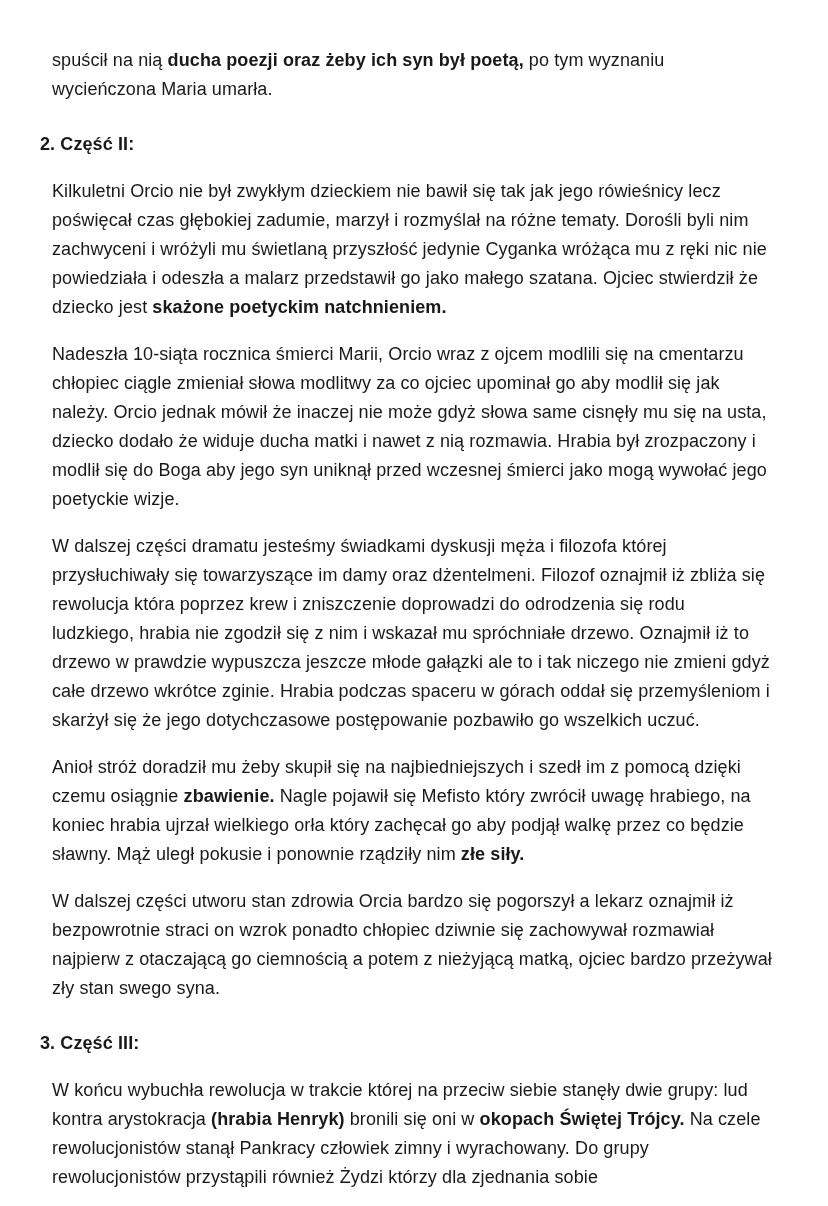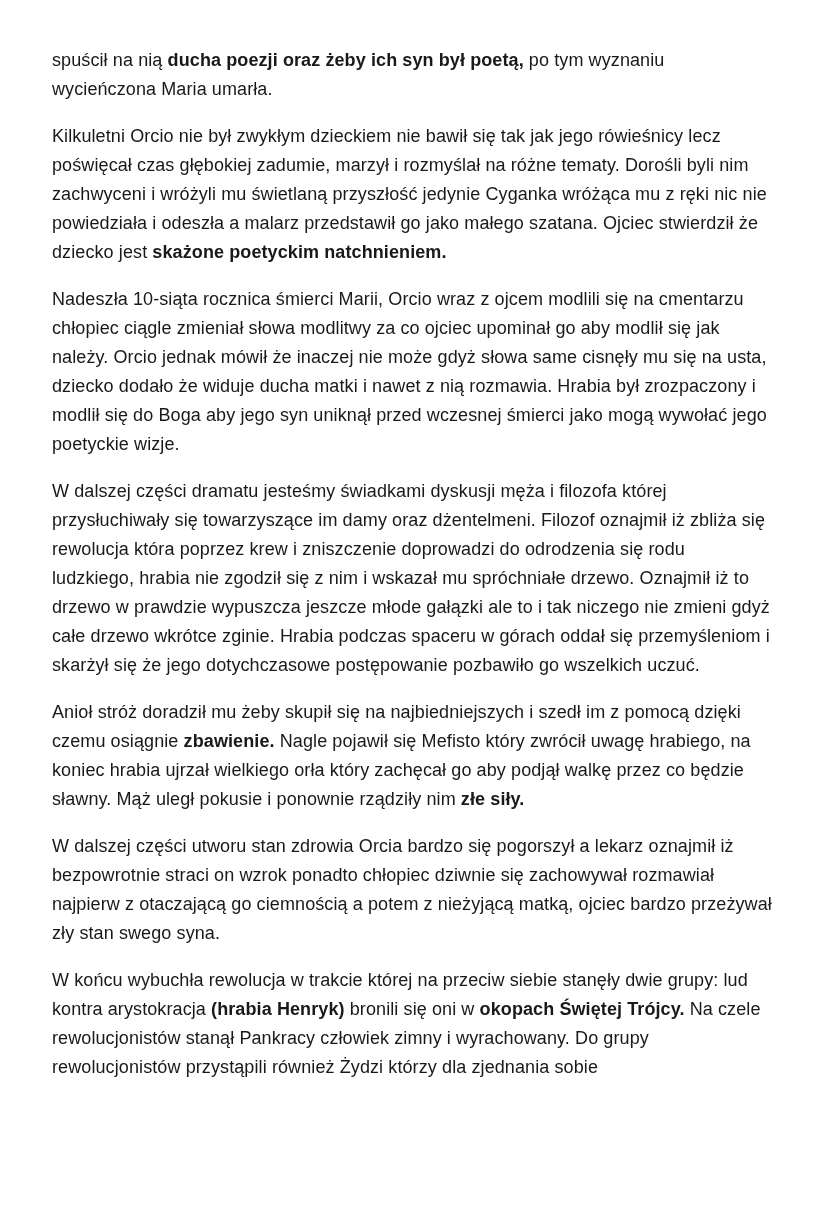--- a/index.html
+++ b/index.html
@@ -38,20 +38,22 @@
   .doc strong {
     font-weight: 700;
   }
 </style>
 </head>
 <body>
 
 <main class="page">
   <article class="doc">
       <p class="paragraph"><span>spuścił na nią </span><strong>ducha poezji oraz żeby ich syn był poetą,</strong><span> po tym wyznaniu wycieńczona Maria umarła.</span></p>
+      <h2 class="heading"><strong>2. Część II:</strong></h2>
       <p class="paragraph"><span>Kilkuletni Orcio nie był zwykłym dzieckiem nie bawił się tak jak jego rówieśnicy lecz poświęcał czas głębokiej zadumie, marzył i rozmyślał na różne tematy. Dorośli byli nim zachwyceni i wróżyli mu świetlaną przyszłość jedynie Cyganka wróżąca mu z ręki nic nie powiedziała i odeszła a malarz przedstawił go jako małego szatana. Ojciec stwierdził że dziecko jest </span><strong>skażone poetyckim natchnieniem.</strong></p>
       <p class="paragraph"><span>Nadeszła 10-siąta rocznica śmierci Marii, Orcio wraz z ojcem modlili się na cmentarzu chłopiec ciągle zmieniał słowa modlitwy za co ojciec upominał go aby modlił się jak należy. Orcio jednak mówił że inaczej nie może gdyż słowa same cisnęły mu się na usta, dziecko dodało że widuje ducha matki i nawet z nią rozmawia. Hrabia był zrozpaczony i modlił się do Boga aby jego syn uniknął przed wczesnej śmierci jako mogą wywołać jego poetyckie wizje.</span></p>
       <p class="paragraph"><span>W dalszej części dramatu jesteśmy świadkami dyskusji męża i filozofa której przysłuchiwały się towarzyszące im damy oraz dżentelmeni. Filozof oznajmił iż zbliża się rewolucja która poprzez krew i zniszczenie doprowadzi do odrodzenia się rodu ludzkiego, hrabia nie zgodził się z nim i wskazał mu spróchniałe drzewo. Oznajmił iż to drzewo w prawdzie wypuszcza jeszcze młode gałązki ale to i tak niczego nie zmieni gdyż całe drzewo wkrótce zginie. Hrabia podczas spaceru w górach oddał się przemyśleniom i skarżył się że jego dotychczasowe postępowanie pozbawiło go wszelkich uczuć.</span></p>
       <p class="paragraph"><span>Anioł stróż doradził mu żeby skupił się na najbiedniejszych i szedł im z pomocą dzięki czemu osiągnie </span><strong>zbawienie.</strong><span> Nagle pojawił się Mefisto który zwrócił uwagę hrabiego, na koniec hrabia ujrzał wielkiego orła który zachęcał go aby podjął walkę przez co będzie sławny. Mąż uległ pokusie i ponownie rządziły nim </span><strong>złe siły.</strong></p>
       <p class="paragraph"><span>W dalszej części utworu stan zdrowia Orcia bardzo się pogorszył a lekarz oznajmił iż bezpowrotnie straci on wzrok ponadto chłopiec dziwnie się zachowywał rozmawiał najpierw z otaczającą go ciemnością a potem z nieżyjącą matką, ojciec bardzo przeżywał zły stan swego syna.</span></p>
+      <h2 class="heading"><strong>3. Część III:</strong></h2>
       <p class="paragraph"><span>W końcu wybuchła rewolucja w trakcie której na przeciw siebie stanęły dwie grupy: lud kontra arystokracja </span><strong>(hrabia Henryk)</strong><span> bronili się oni w </span><strong>okopach Świętej Trójcy.</strong><span> Na czele rewolucjonistów stanął Pankracy człowiek zimny i wyrachowany. Do grupy rewolucjonistów przystąpili również Żydzi którzy dla zjednania sobie</span></p>
     </article>
 </main>
 
 </body></html>

